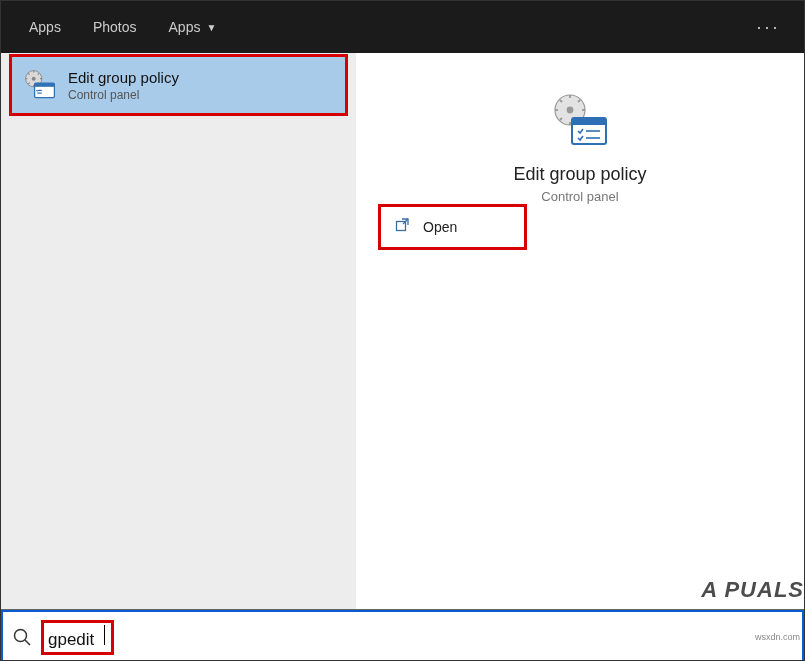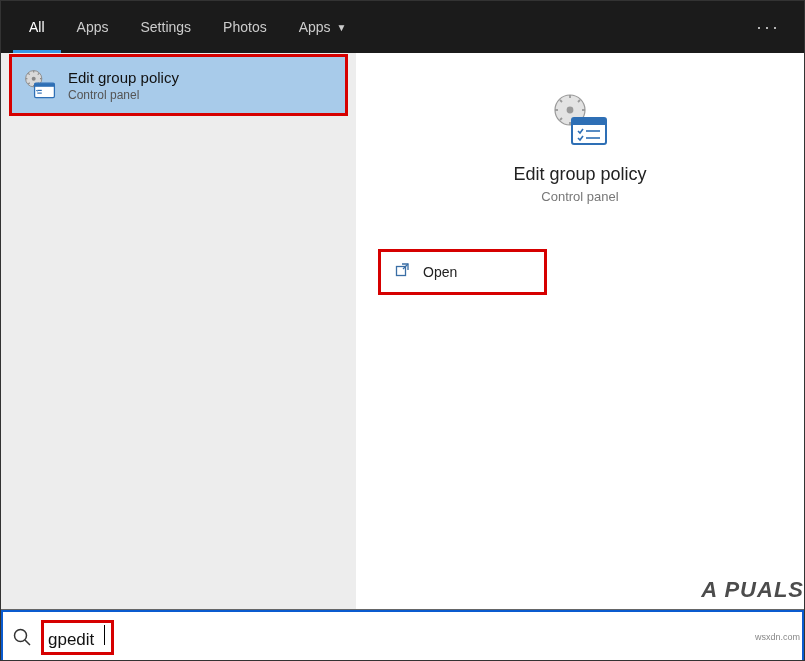--- a/index.html
+++ b/index.html
@@ -117,26 +117,25 @@
       color: #222;
       font-weight: 400;
       margin-bottom: 4px;
     }
     .preview-sub {
       font-size: 13px;
       color: #777;
     }
     .action-row {
       align-self: stretch;
-      margin-top: 45px;
       border: 3px solid #d60000;
       padding: 10px 14px;
       display: flex;
       align-items: center;
-      width: 169px;
+      width: 149px;
       margin-left: -2px;
       cursor: pointer;
     }
     .action-row .open-icon {
       margin-right: 12px;
       color: #3a6ea5;
     }
     .action-row .label {
       font-size: 14px;
       color: #222;
@@ -202,23 +201,21 @@
       bottom: 18px;
       font-size: 9px;
       color: #888;
     }
   </style>
 </head>
 <body>
 
 <div class="topbar">
   <div class="tabs">
-    <div class="tab active">All</div>
     <div class="tab">Apps</div>
-    <div class="tab">Settings</div>
     <div class="tab">Photos</div>
     <div class="tab">
       <span>Apps</span>
       <span class="chevron">▼</span>
     </div>
   </div>
   <div class="topbar-spacer"></div>
   <div class="more-dots">···</div>
 </div>
 

